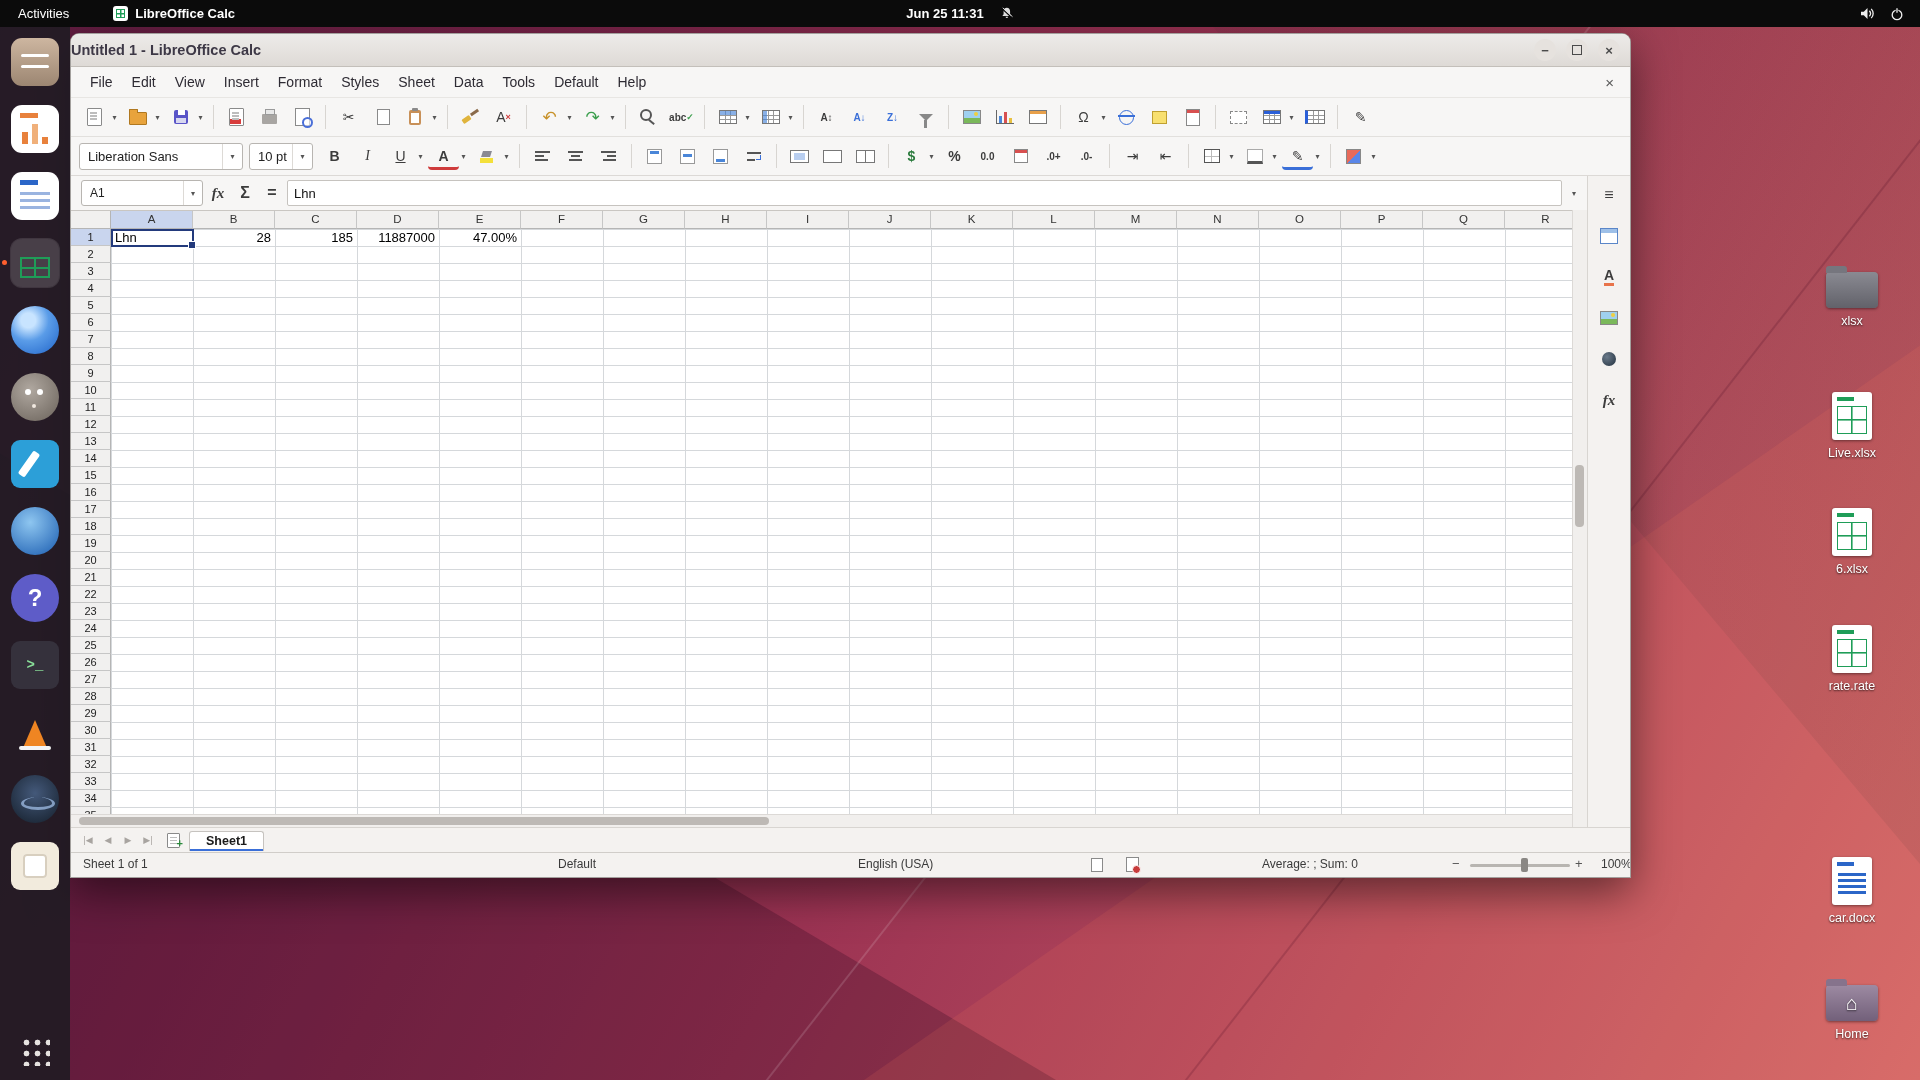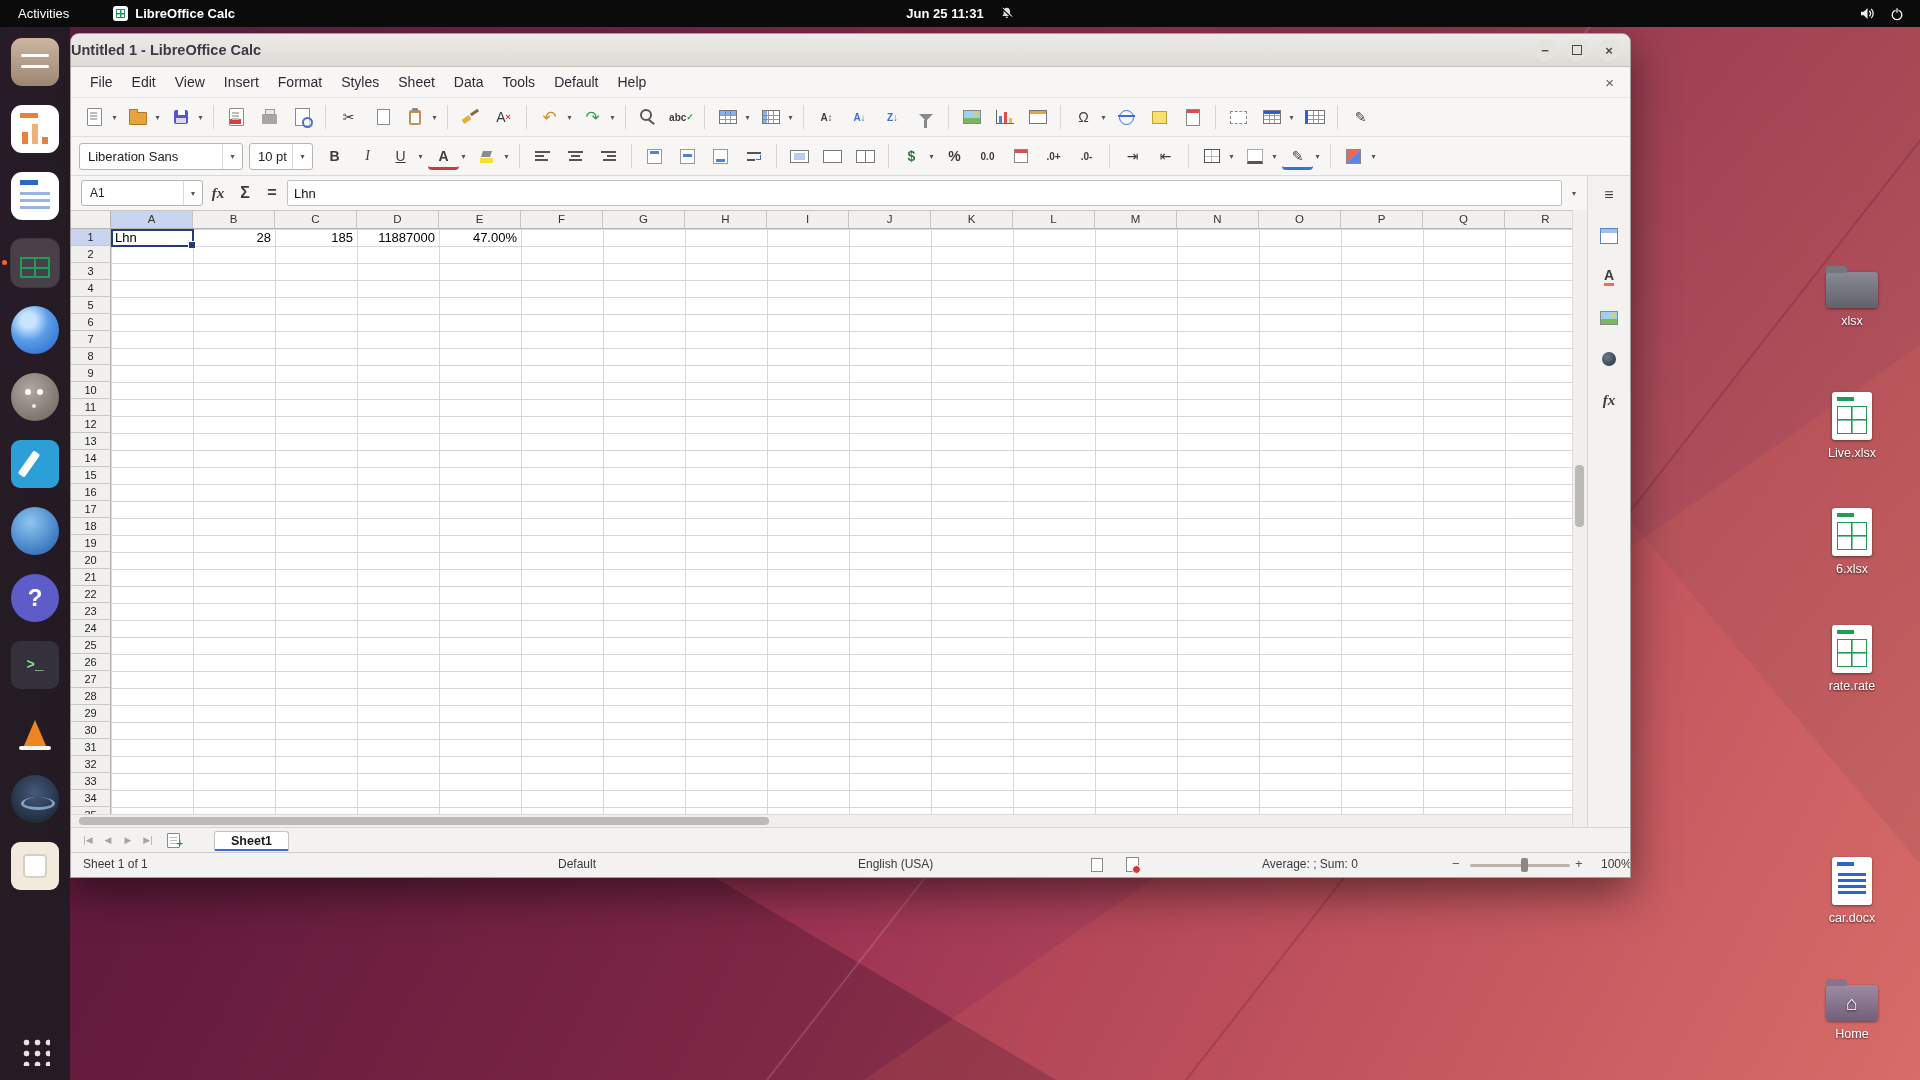--- a/index.html
+++ b/index.html
@@ -245,21 +245,21 @@
   .ri-fx{font-family:"Liberation Serif",serif;font-style:italic;font-weight:bold;font-size:15px;}
   .ri-styles{font-weight:bold;font-size:14px;border-bottom:3px solid #e8734a;line-height:1;padding-bottom:1px;}
 
   
   .tabbar{height:24px;flex:none;background:#f4f2f0;border-top:1px solid #d8d5d1;display:flex;align-items:center;
     padding-left:8px;font-size:12.5px;color:#444;gap:2px;}
   .tnav{width:18px;text-align:center;color:#a8a4a0;font-size:9px;}
   .add-sheet{width:20px;height:18px;display:flex;align-items:center;justify-content:center;margin-left:4px;position:relative;}
   .add-sheet .ic-doc{width:11px;height:13px;}
   .add-sheet::after{content:"+";position:absolute;right:0;bottom:0;color:#2a8a3c;font-size:11px;font-weight:bold;line-height:1;}
-  .sheet-tab{margin-left:29px;padding:2px 16px 3px;background:#fff;border:1px solid #c6c3bf;border-bottom:none;
+  .sheet-tab{margin-left:4px;padding:2px 16px 3px;background:#fff;border:1px solid #c6c3bf;border-bottom:none;
     border-radius:3px 3px 0 0;font-weight:bold;color:#1a1a1a;position:relative;top:1px;box-shadow:inset 0 -2px 0 #3a6fd8;}
 
   
   .statusbar{height:24px;flex:none;background:#f4f2f0;border-top:1px solid #d0cdc9;position:relative;
     font-size:12px;color:#3a3a3a;}
   .sb{position:absolute;top:4px;white-space:nowrap;}
   .st-ic1{position:absolute;width:10px;height:12px;border:1px solid #8a8a8a;background:#fff;top:5px;}
   .st-ic2{position:absolute;width:11px;height:13px;border:1px solid #8a8a8a;background:#fff;top:4px;}
   .st-ic2::after{content:"";position:absolute;right:-3px;bottom:-3px;width:7px;height:7px;border-radius:50%;background:#c83c3c;border:1px solid #fff;}
   .zoom-track{position:absolute;left:1399px;top:11px;width:100px;height:3px;background:#b8b5b1;border-radius:2px;}

